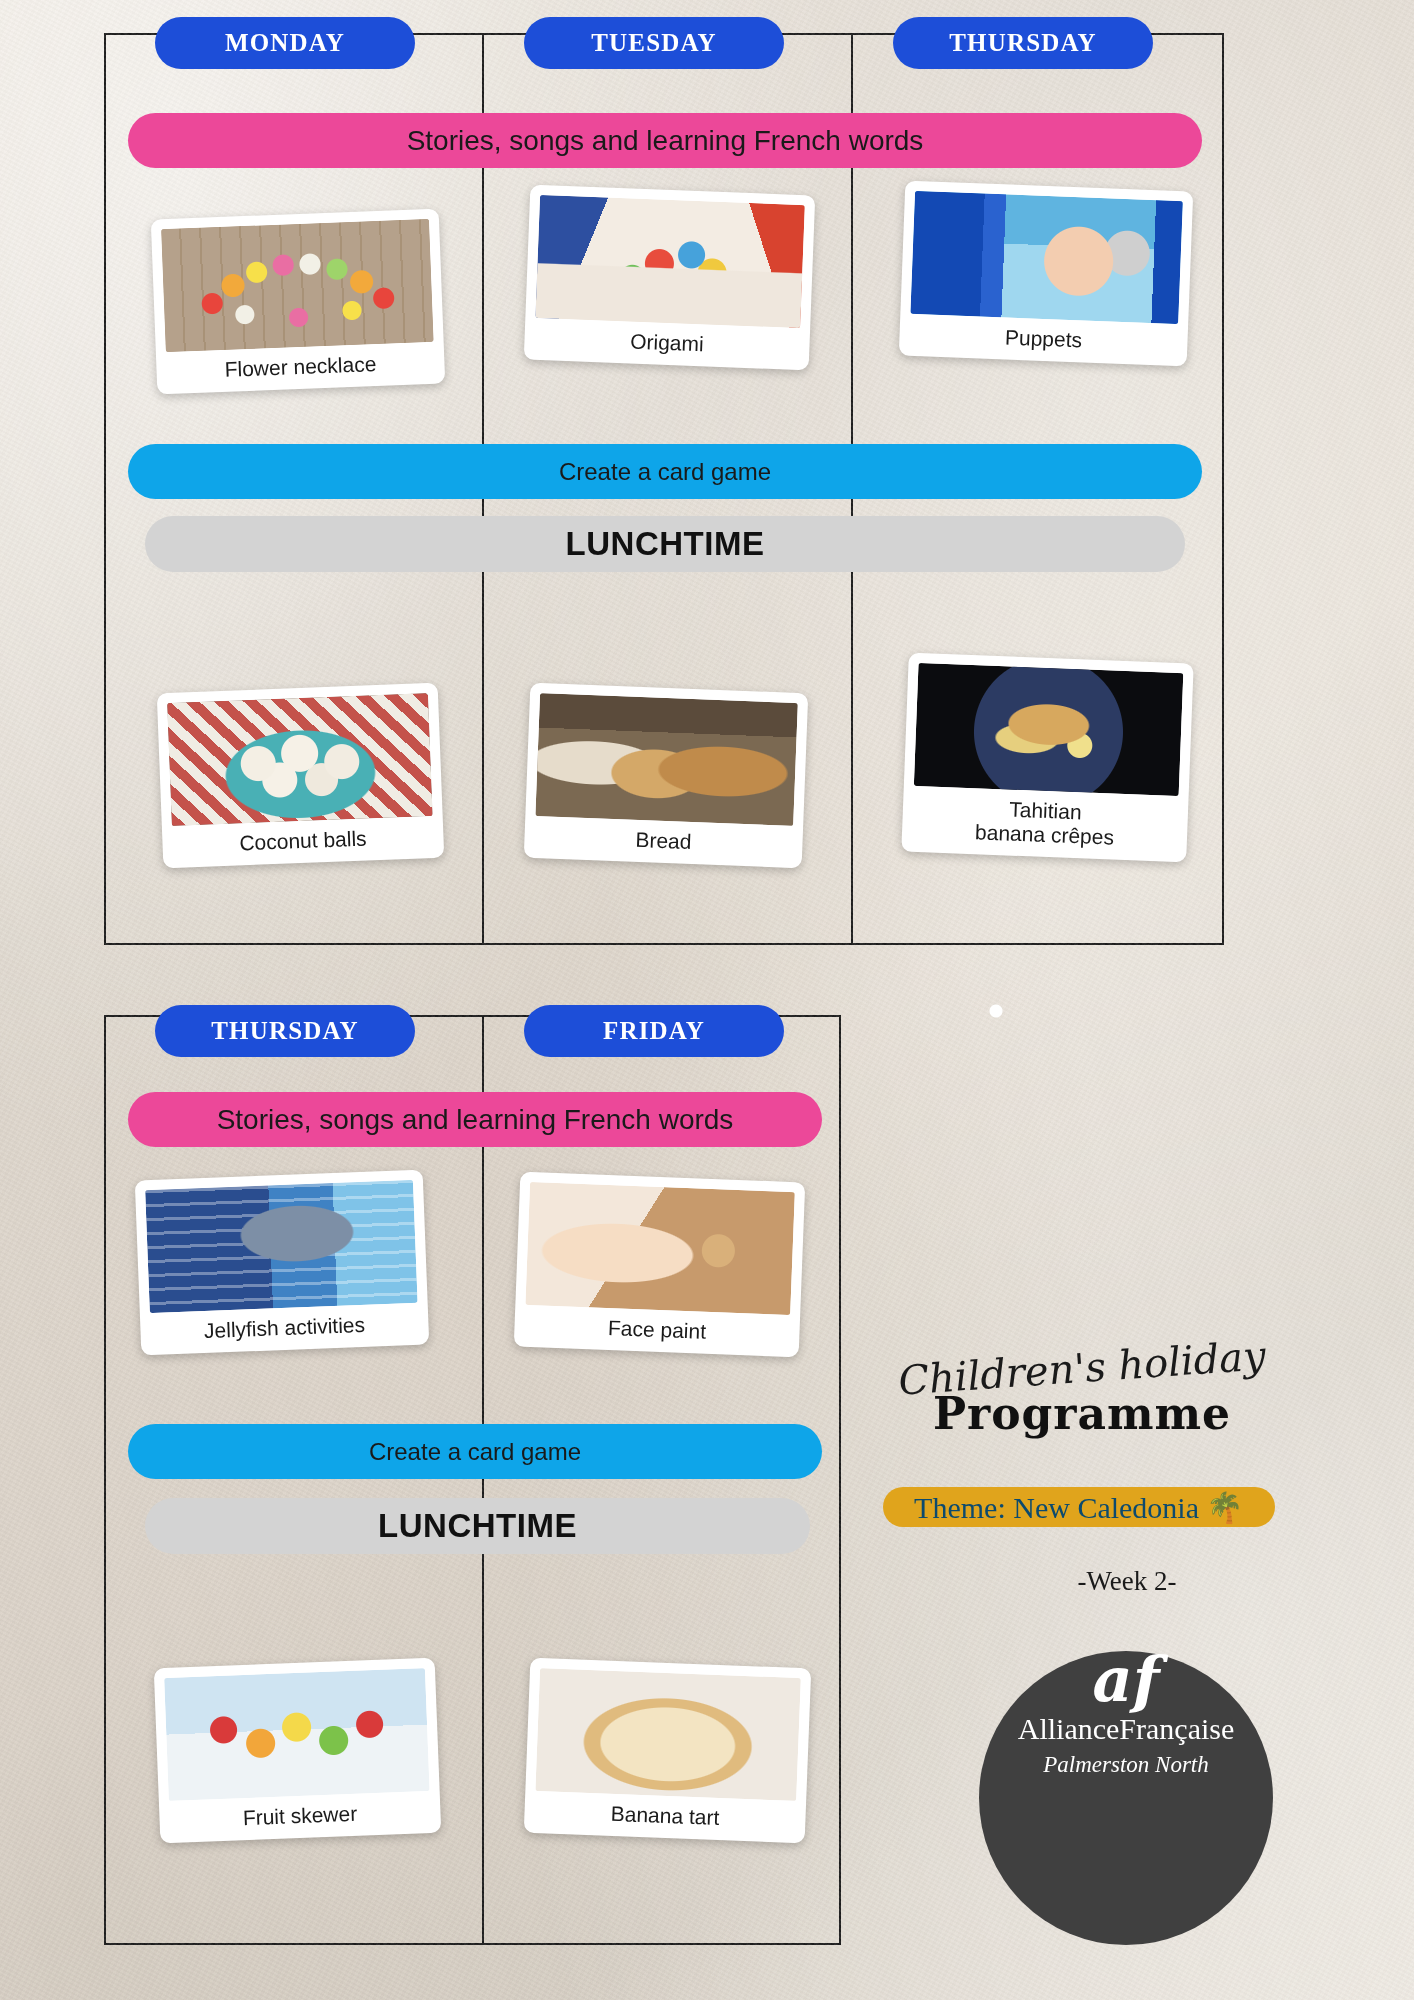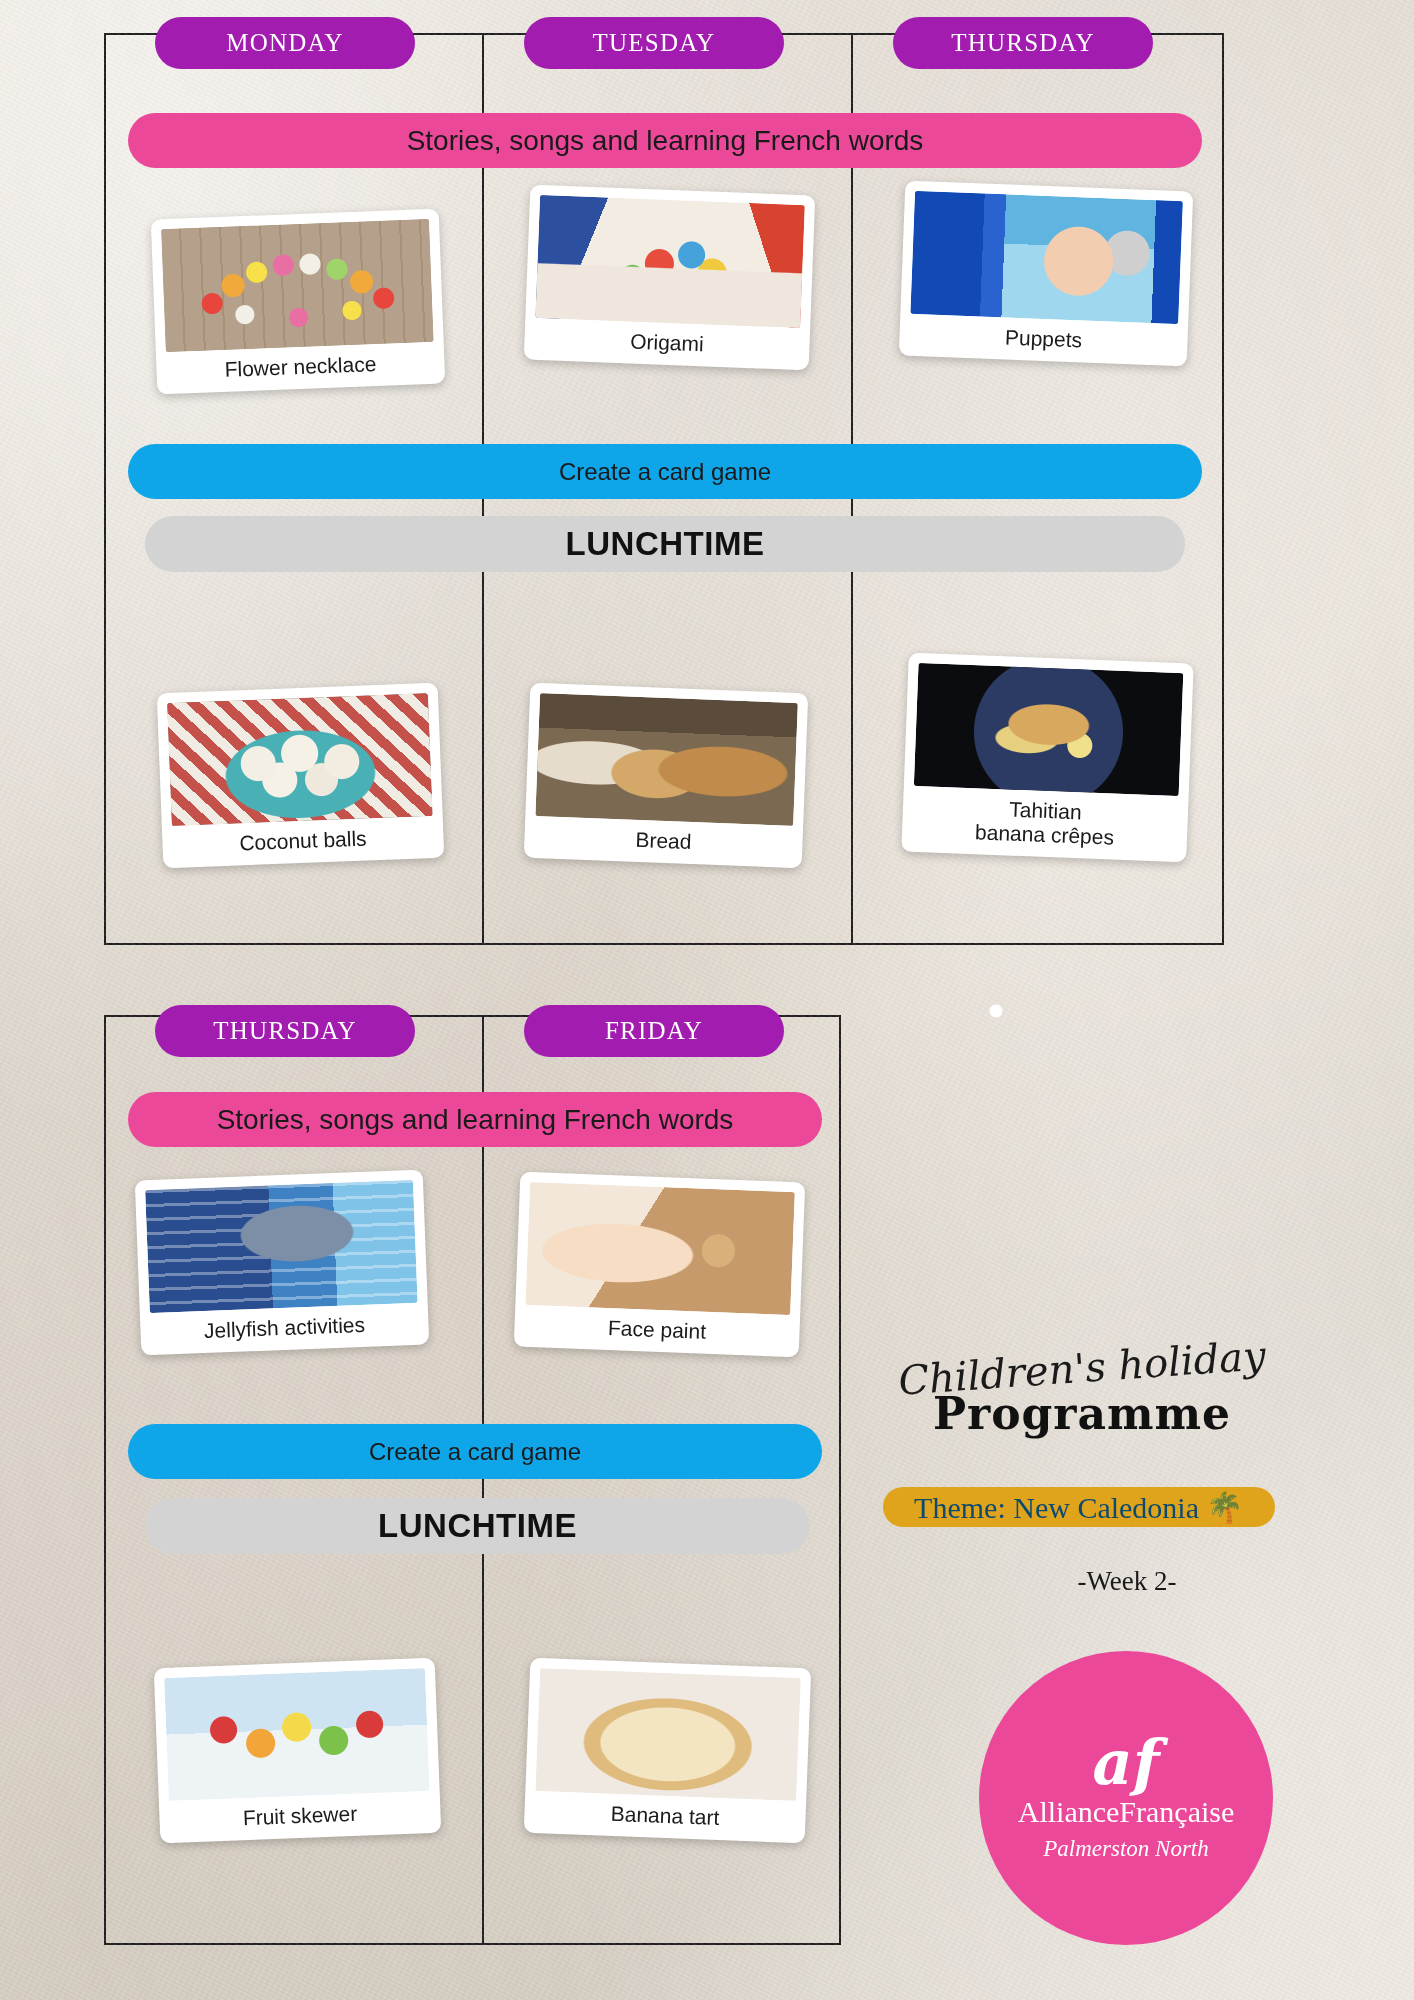--- a/index.html
+++ b/index.html
@@ -40,24 +40,24 @@
   .table-top { left: 104px; top: 33px; width: 1120px; height: 912px; }
   .table-bottom { left: 104px; top: 1015px; width: 737px; height: 930px; }
 
   .vline { position: absolute; width: 2px; background: #1d1d1d; top: 0; bottom: 0; }
 
   
   .day-pill {
     position: absolute;
     height: 52px;
     border-radius: 26px;
-    background: #a21caf;
+    background: #1d4ed8;
     color: #ffffff;
     font-family: "Liberation Serif", serif;
-    font-weight: normal;
+    font-weight: bold;
     font-size: 25px;
     letter-spacing: 1.2px;
     display: flex;
     align-items: center;
     justify-content: center;
     z-index: 6;
   }
 
   
   .pill {
@@ -291,25 +291,24 @@
     color: #1a1a1a;
     z-index: 5;
   }
   .logo-circle {
     position: absolute;
     left: 979px;
     top: 1651px;
     width: 294px;
     height: 294px;
     border-radius: 50%;
-    background: #ec4899;
+    background: #404040;
     display: flex;
     flex-direction: column;
     align-items: center;
-    justify-content: center;
     z-index: 5;
   }
   .logo-af {
     font-family: "DejaVu Serif", serif;
     font-style: italic;
     font-weight: bold;
     font-size: 62px;
     color: #ffffff;
     line-height: .95;
     margin-bottom: 2px;

